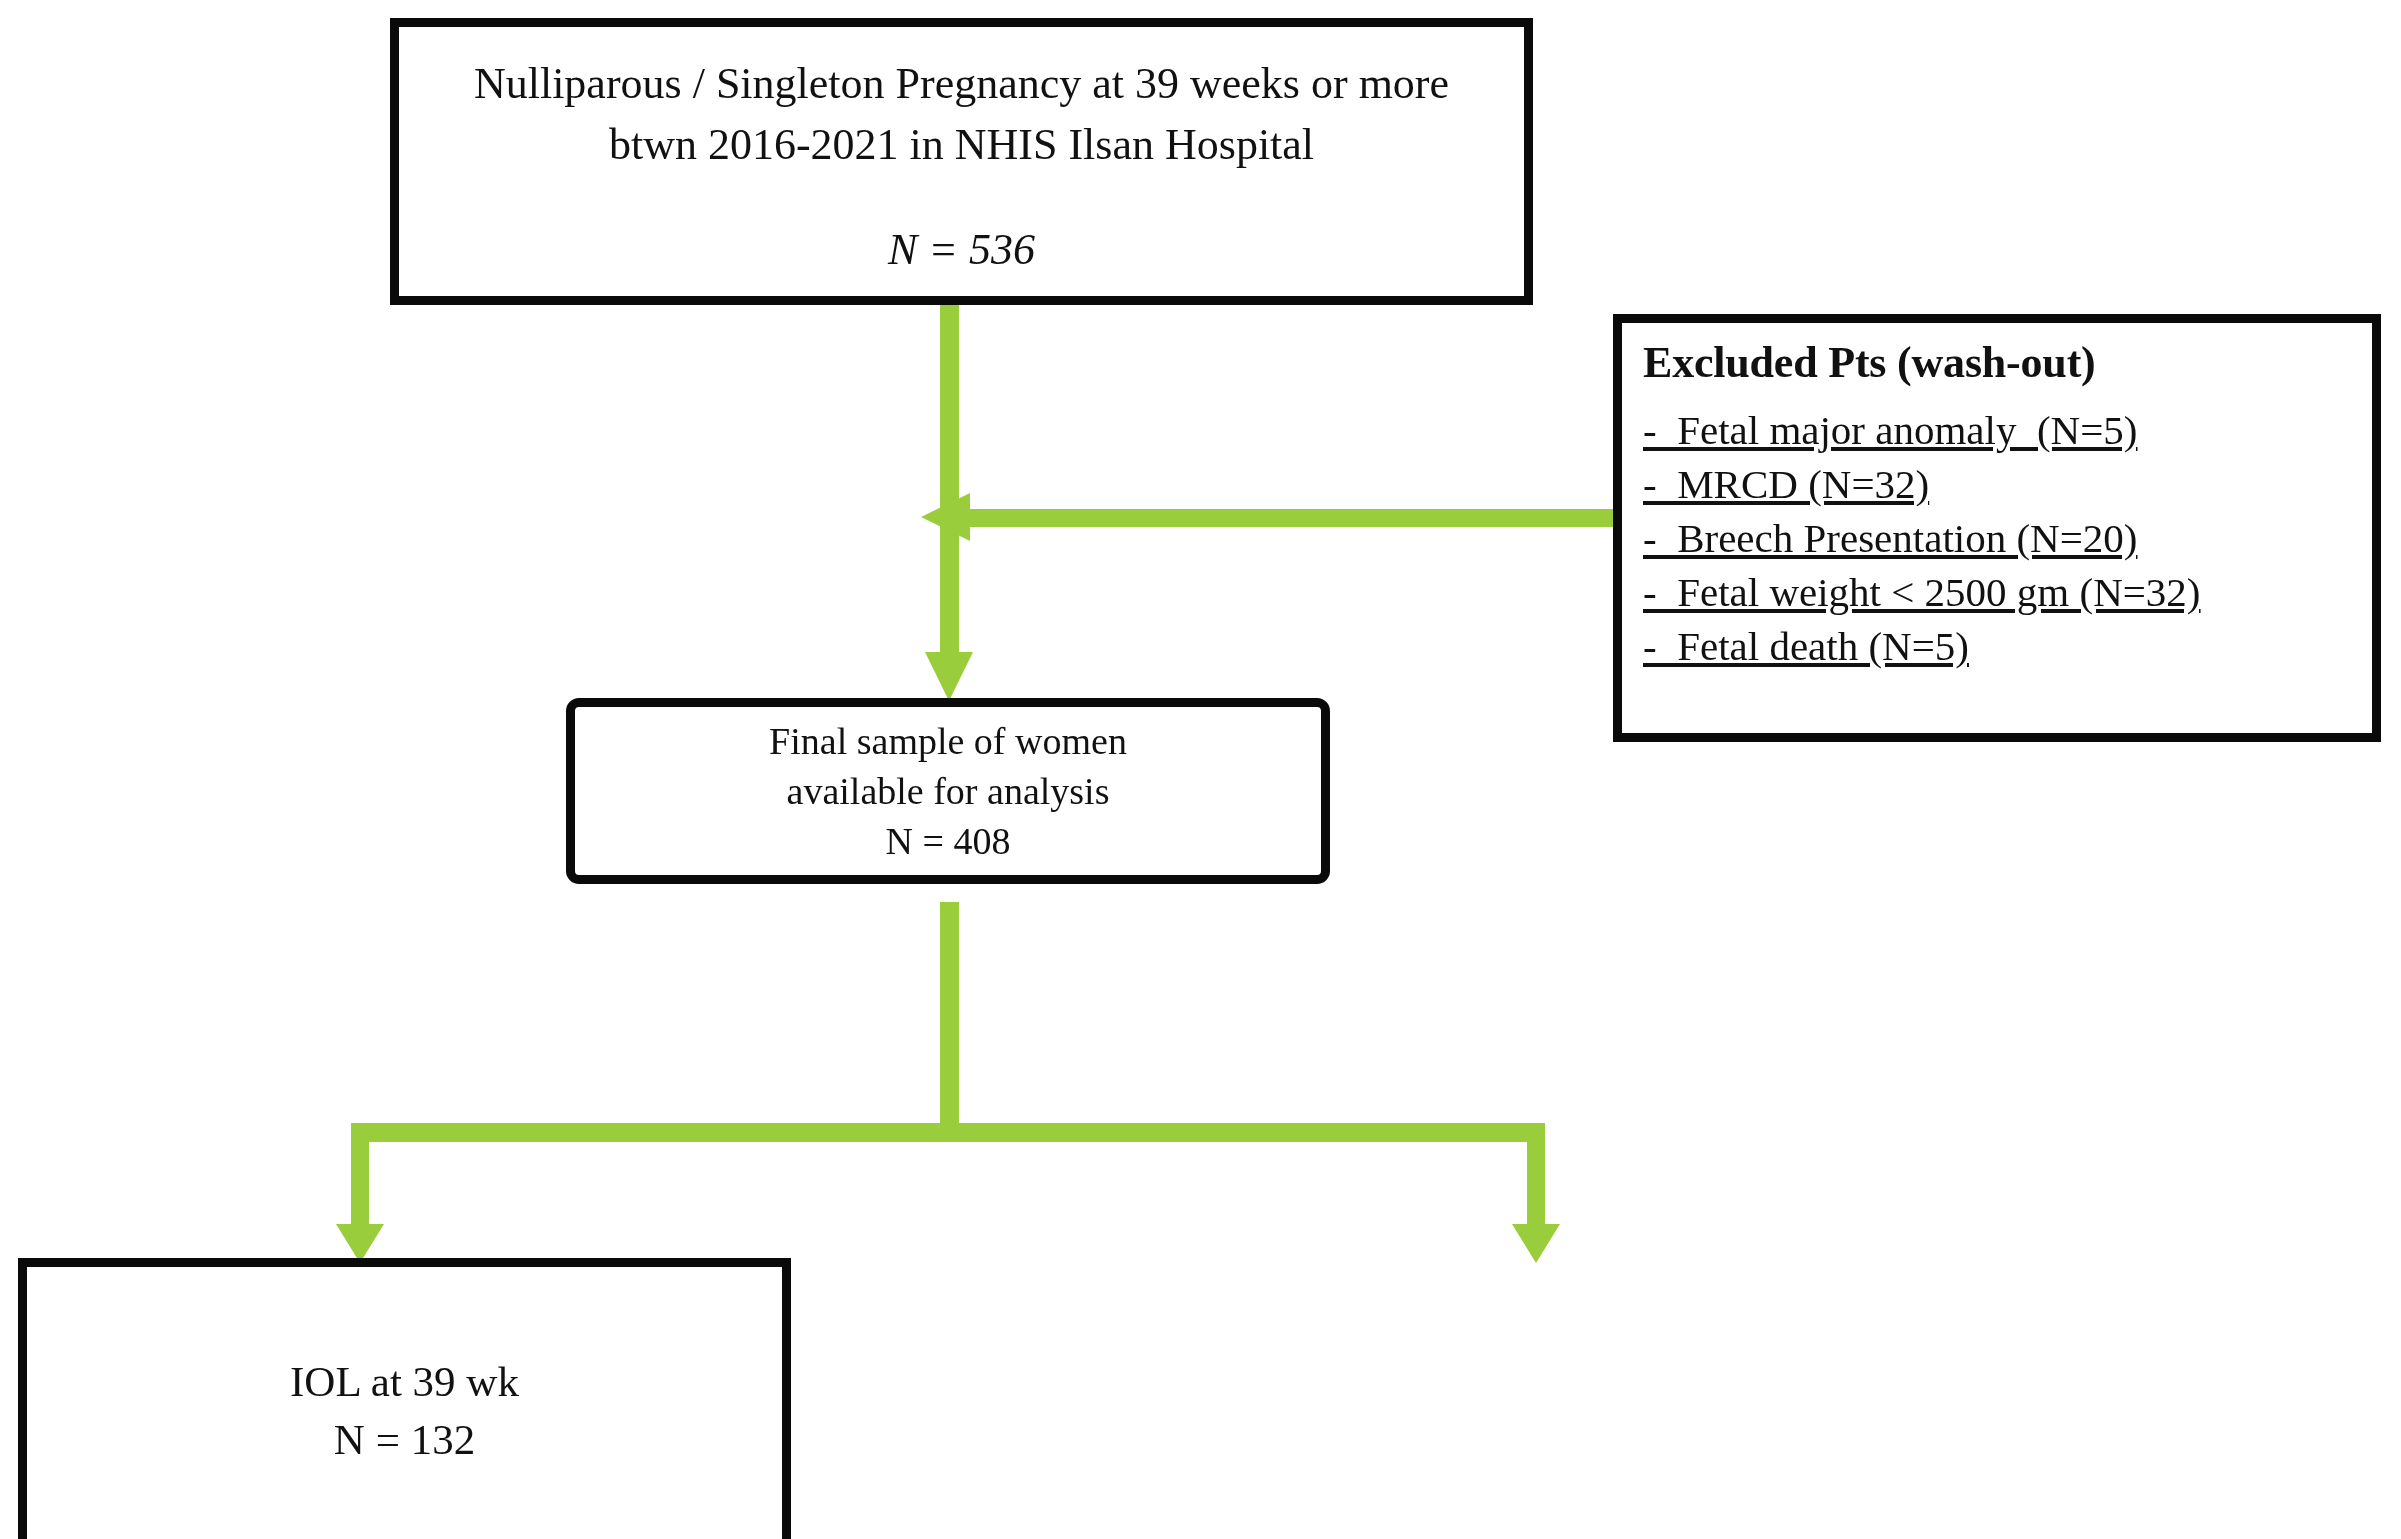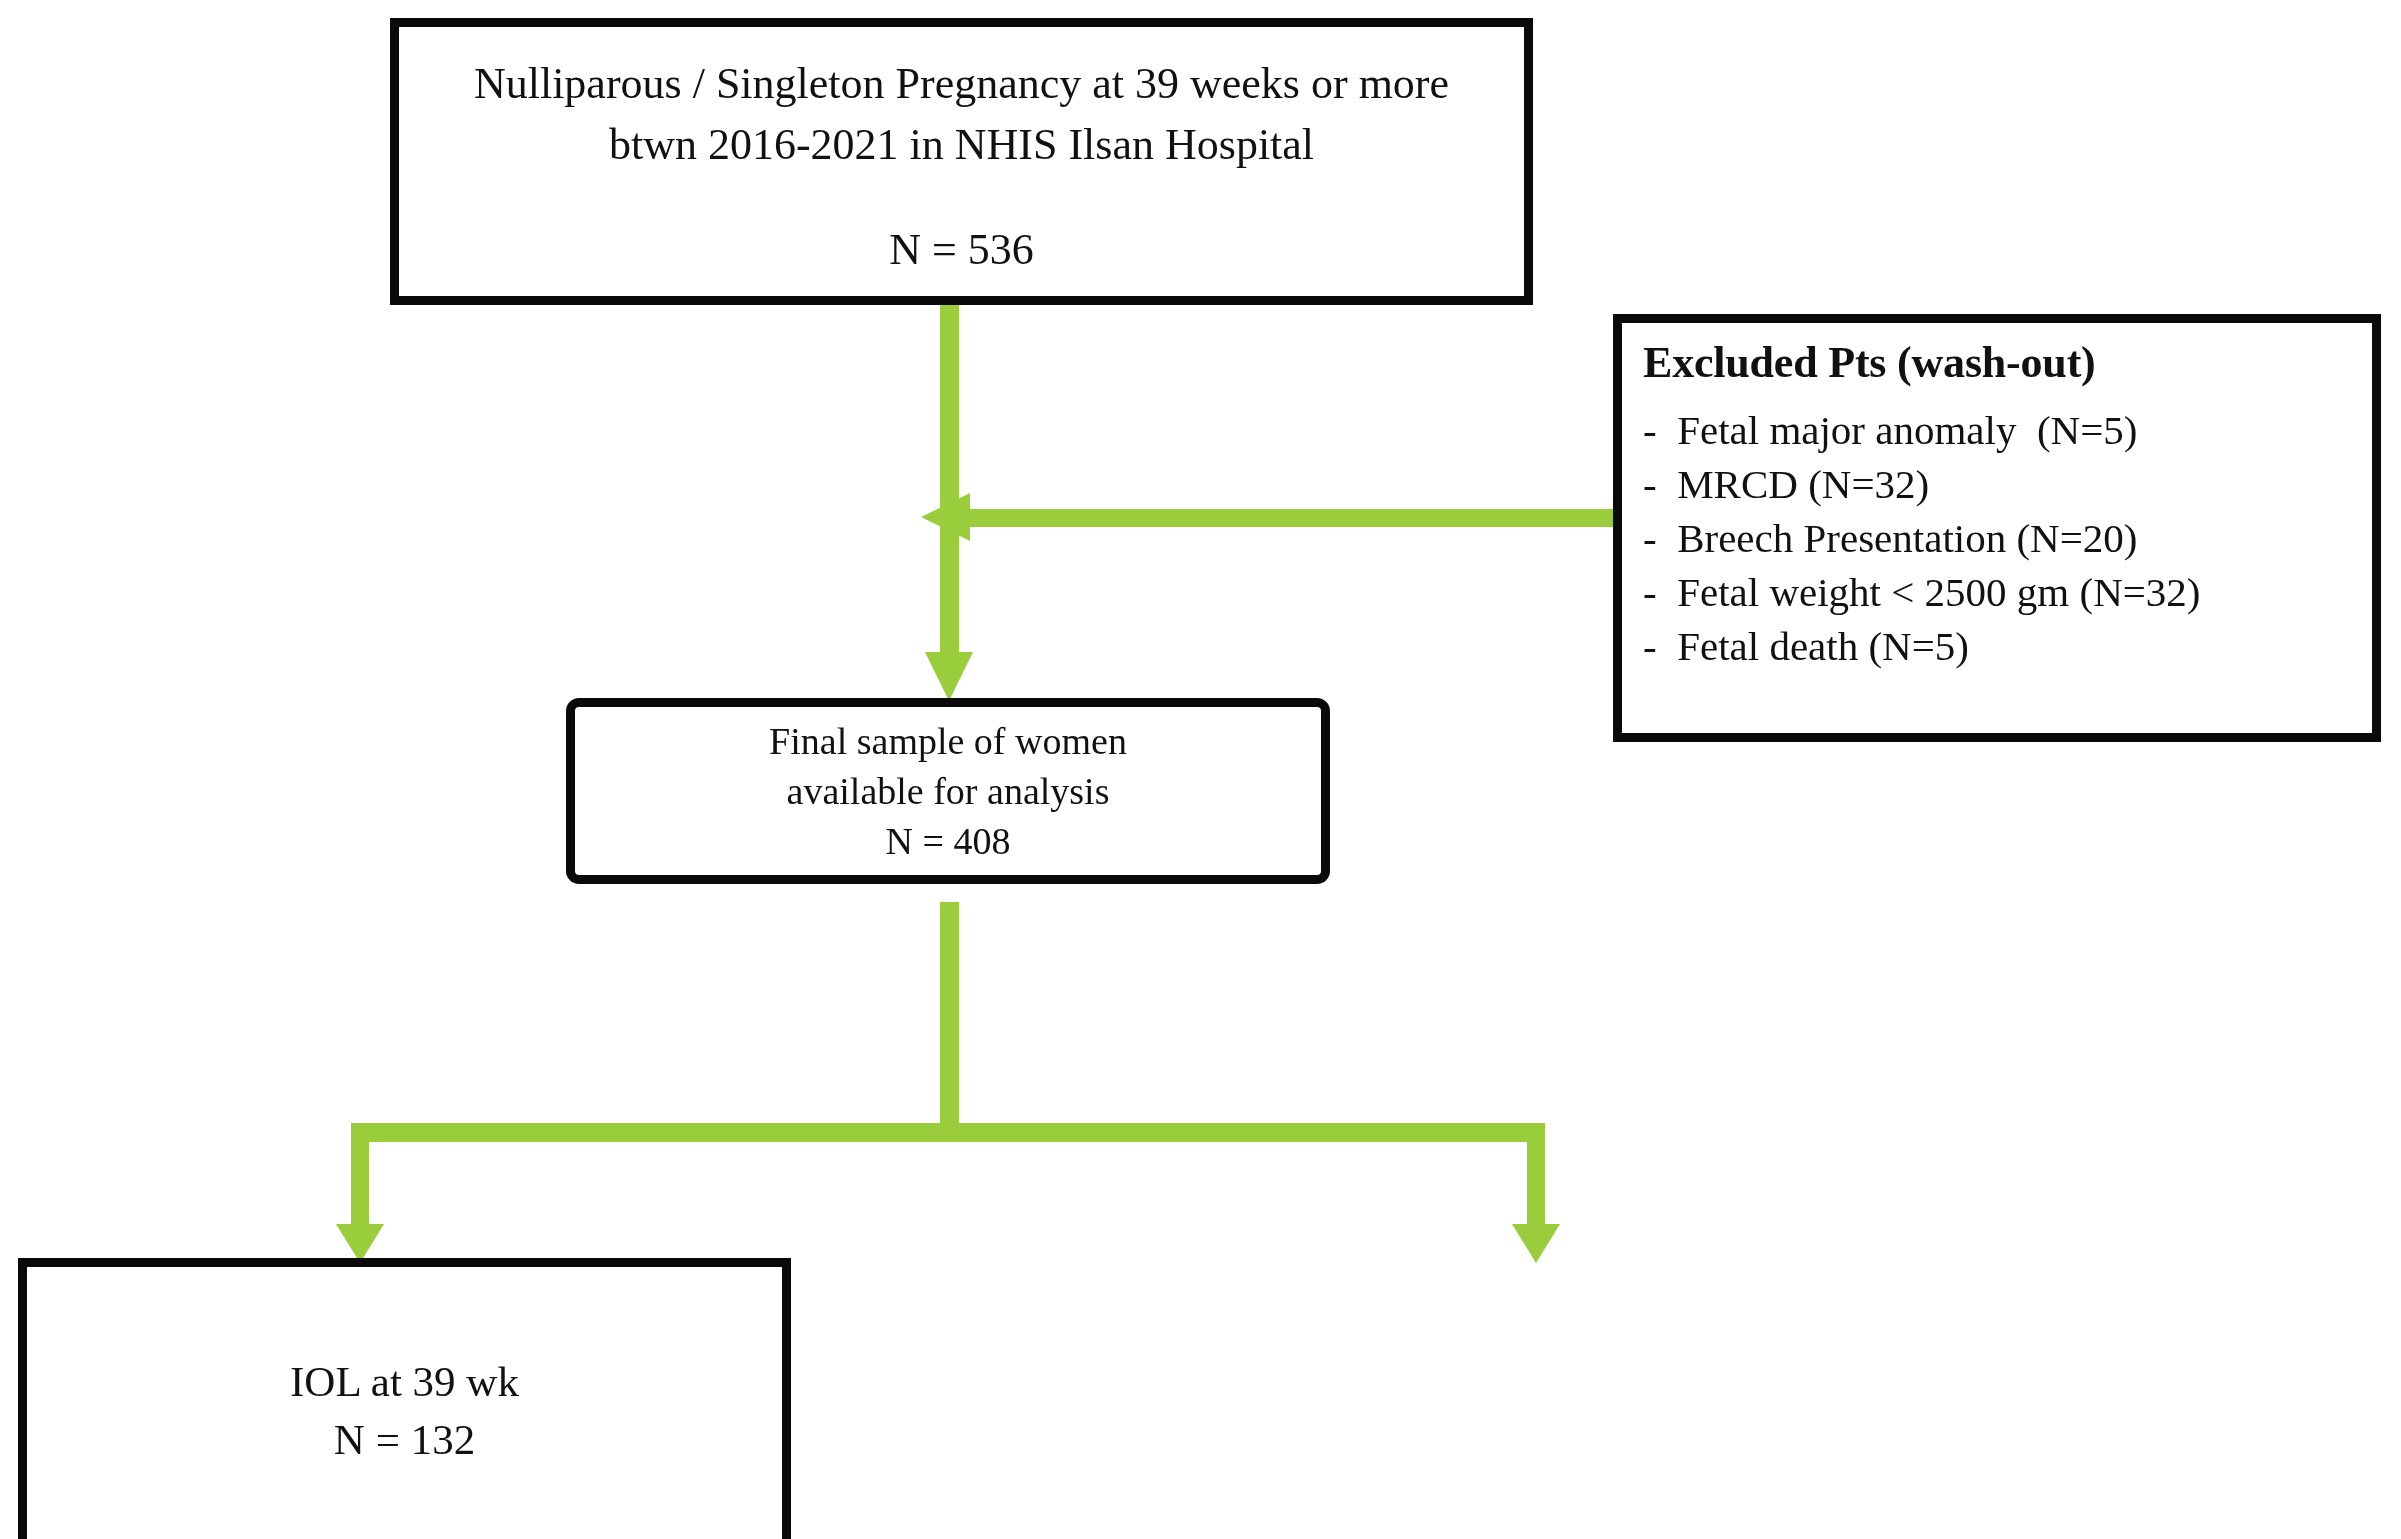--- a/index.html
+++ b/index.html
@@ -34,21 +34,21 @@
 
   #box-top {
     left: 390px; top: 18px;
     width: 1143px; height: 287px;
     padding: 0 8px;
     font-size: 44px;
     justify-content: flex-start;
   }
   #box-top .ln1 { margin-top: 28px; }
   #box-top .ln2 { margin-top: 4px; }
-  #box-top .lnN { margin-top: 48px; }
+  #box-top .lnN { margin-top: 48px; font-style: italic; }
 
   #box-excluded {
     left: 1613px; top: 314px;
     width: 768px; height: 428px;
     padding: 13px 0 13px 21px;
     align-items: flex-start;
     justify-content: flex-start;
     text-align: left;
     font-size: 41px;
     line-height: 1.24;
@@ -56,20 +56,21 @@
   #box-excluded .ex-title {
     font-weight: bold;
     font-size: 44px;
     margin-bottom: 11px;
     letter-spacing: -0.2px;
   }
   #box-excluded .ex-item {
     display: block;
     white-space: pre;
     margin-top: 3.3px;
+    text-decoration: underline;
   }
 
   #box-final {
     left: 566px; top: 698px;
     width: 764px; height: 186px;
     padding: 0 12px;
     font-size: 38px;
     line-height: 1.32;
     border-radius: 13px;
   }

